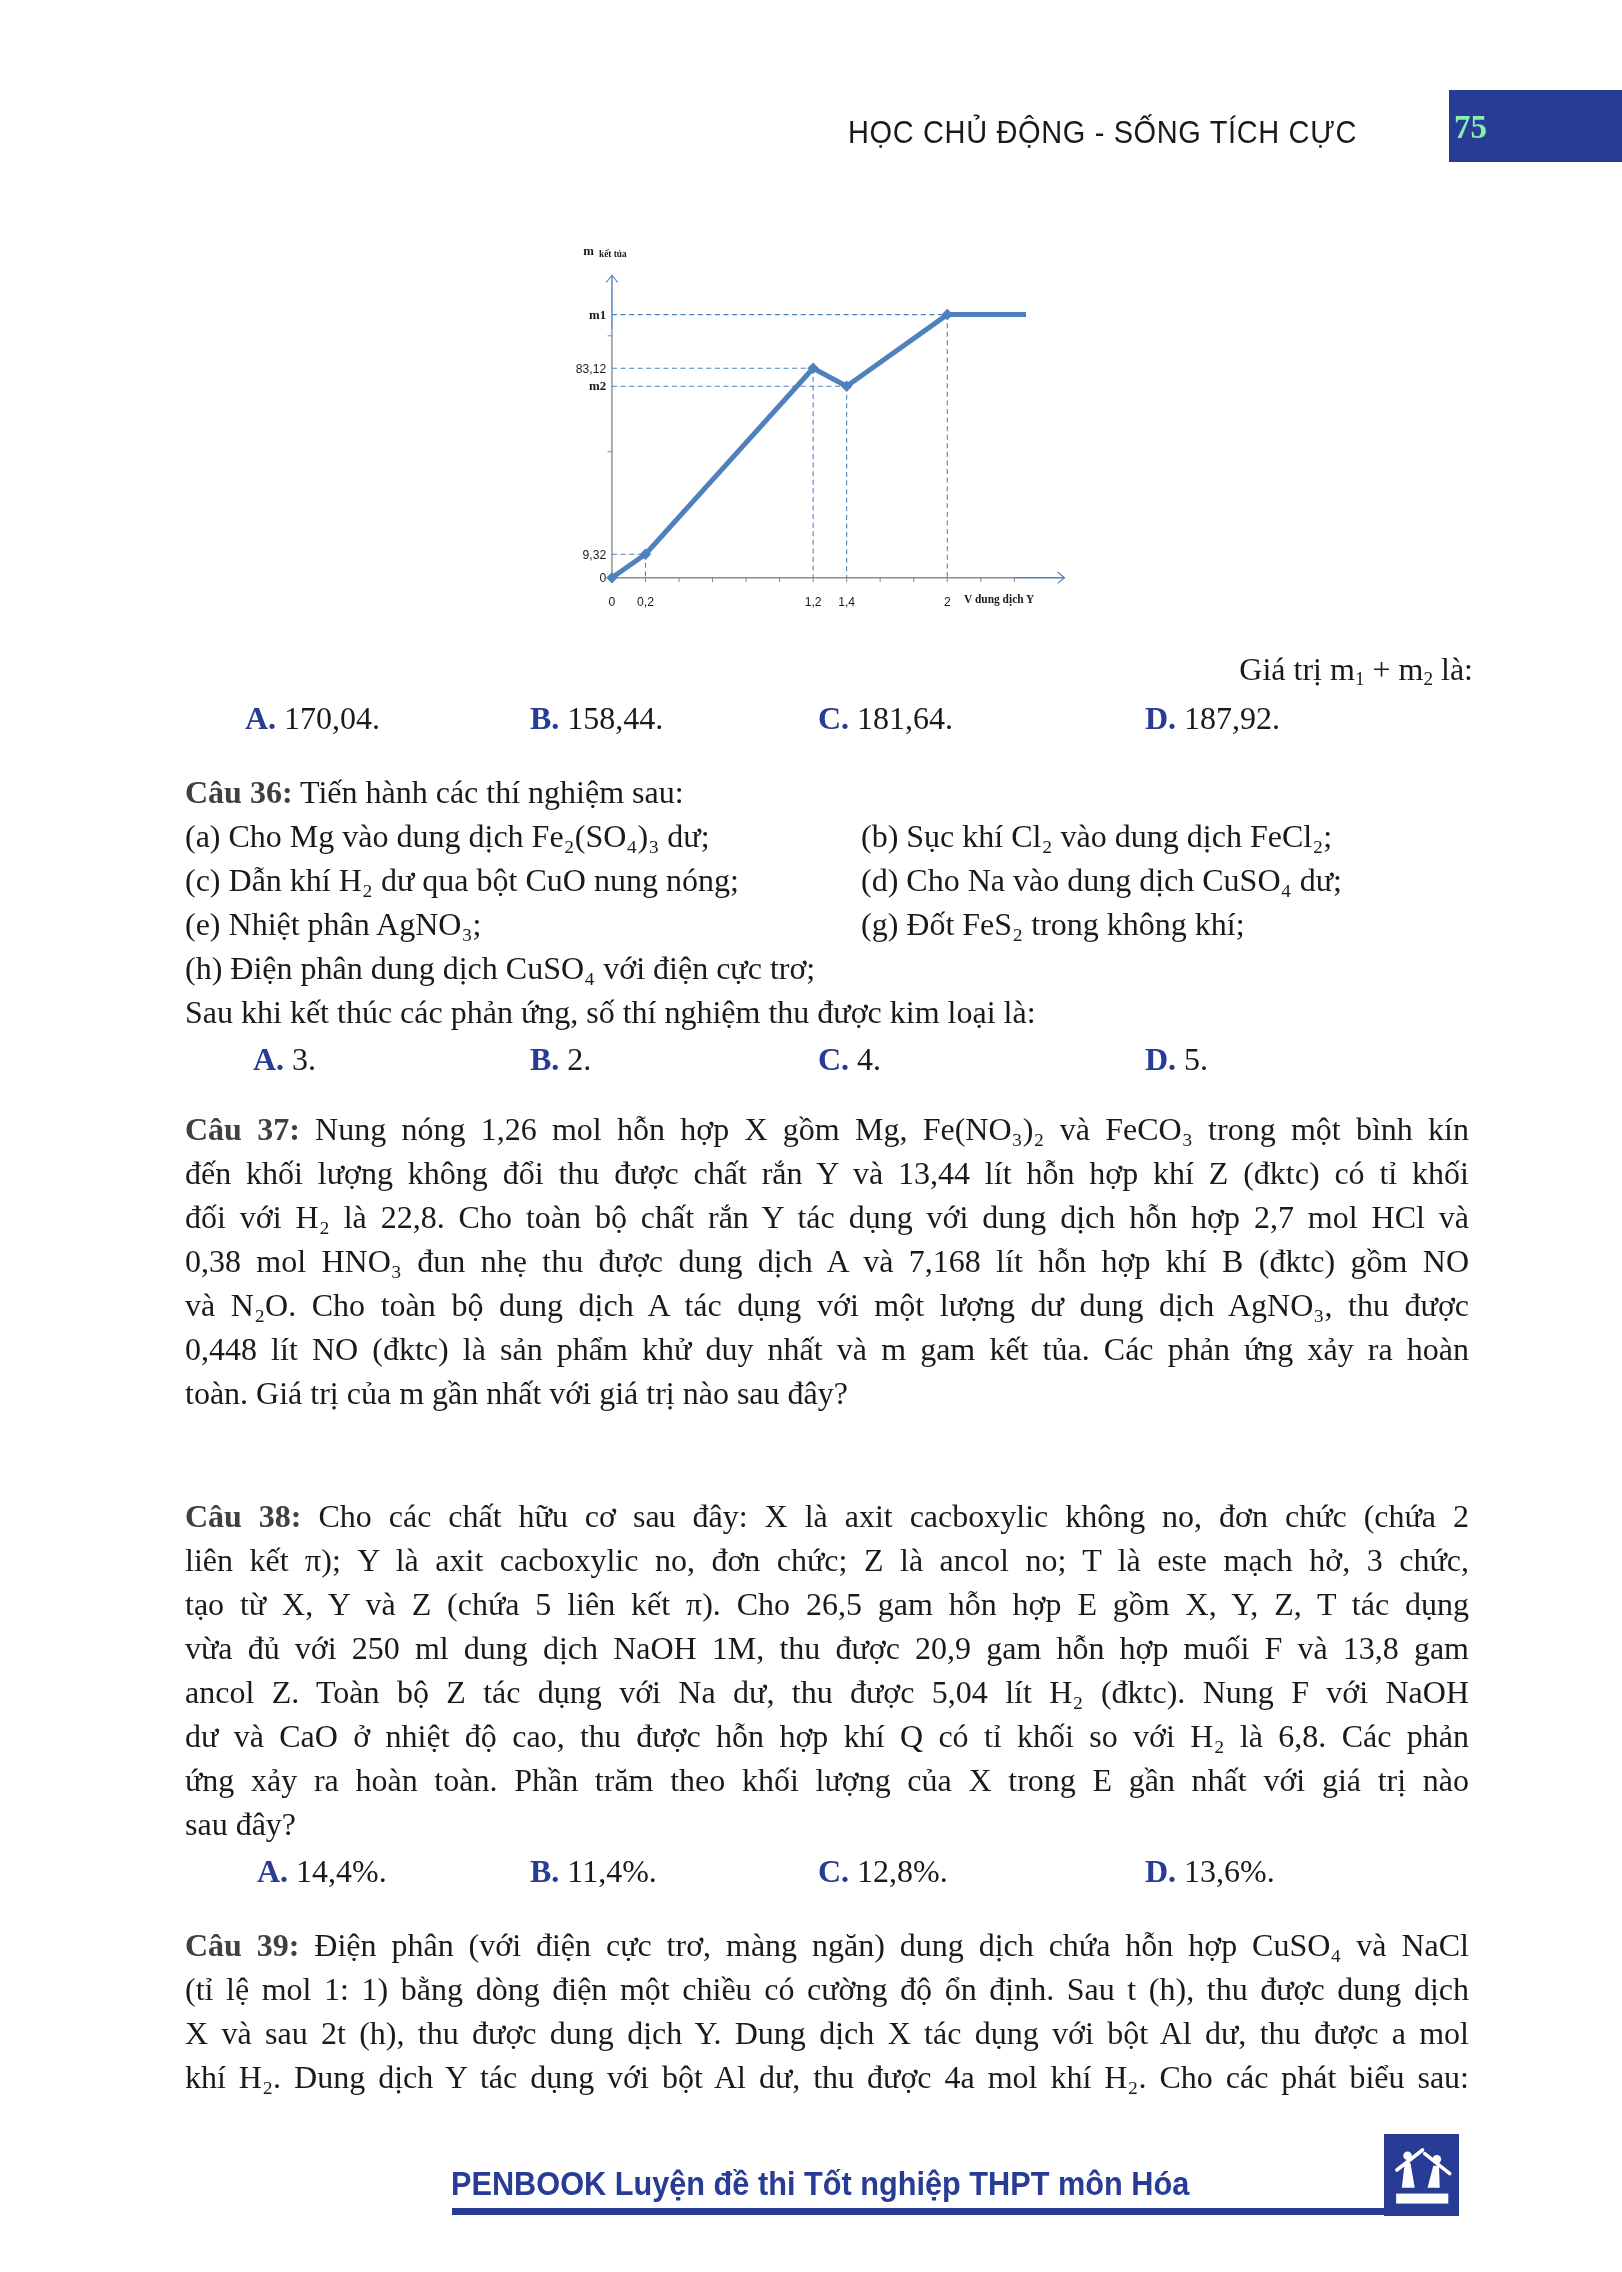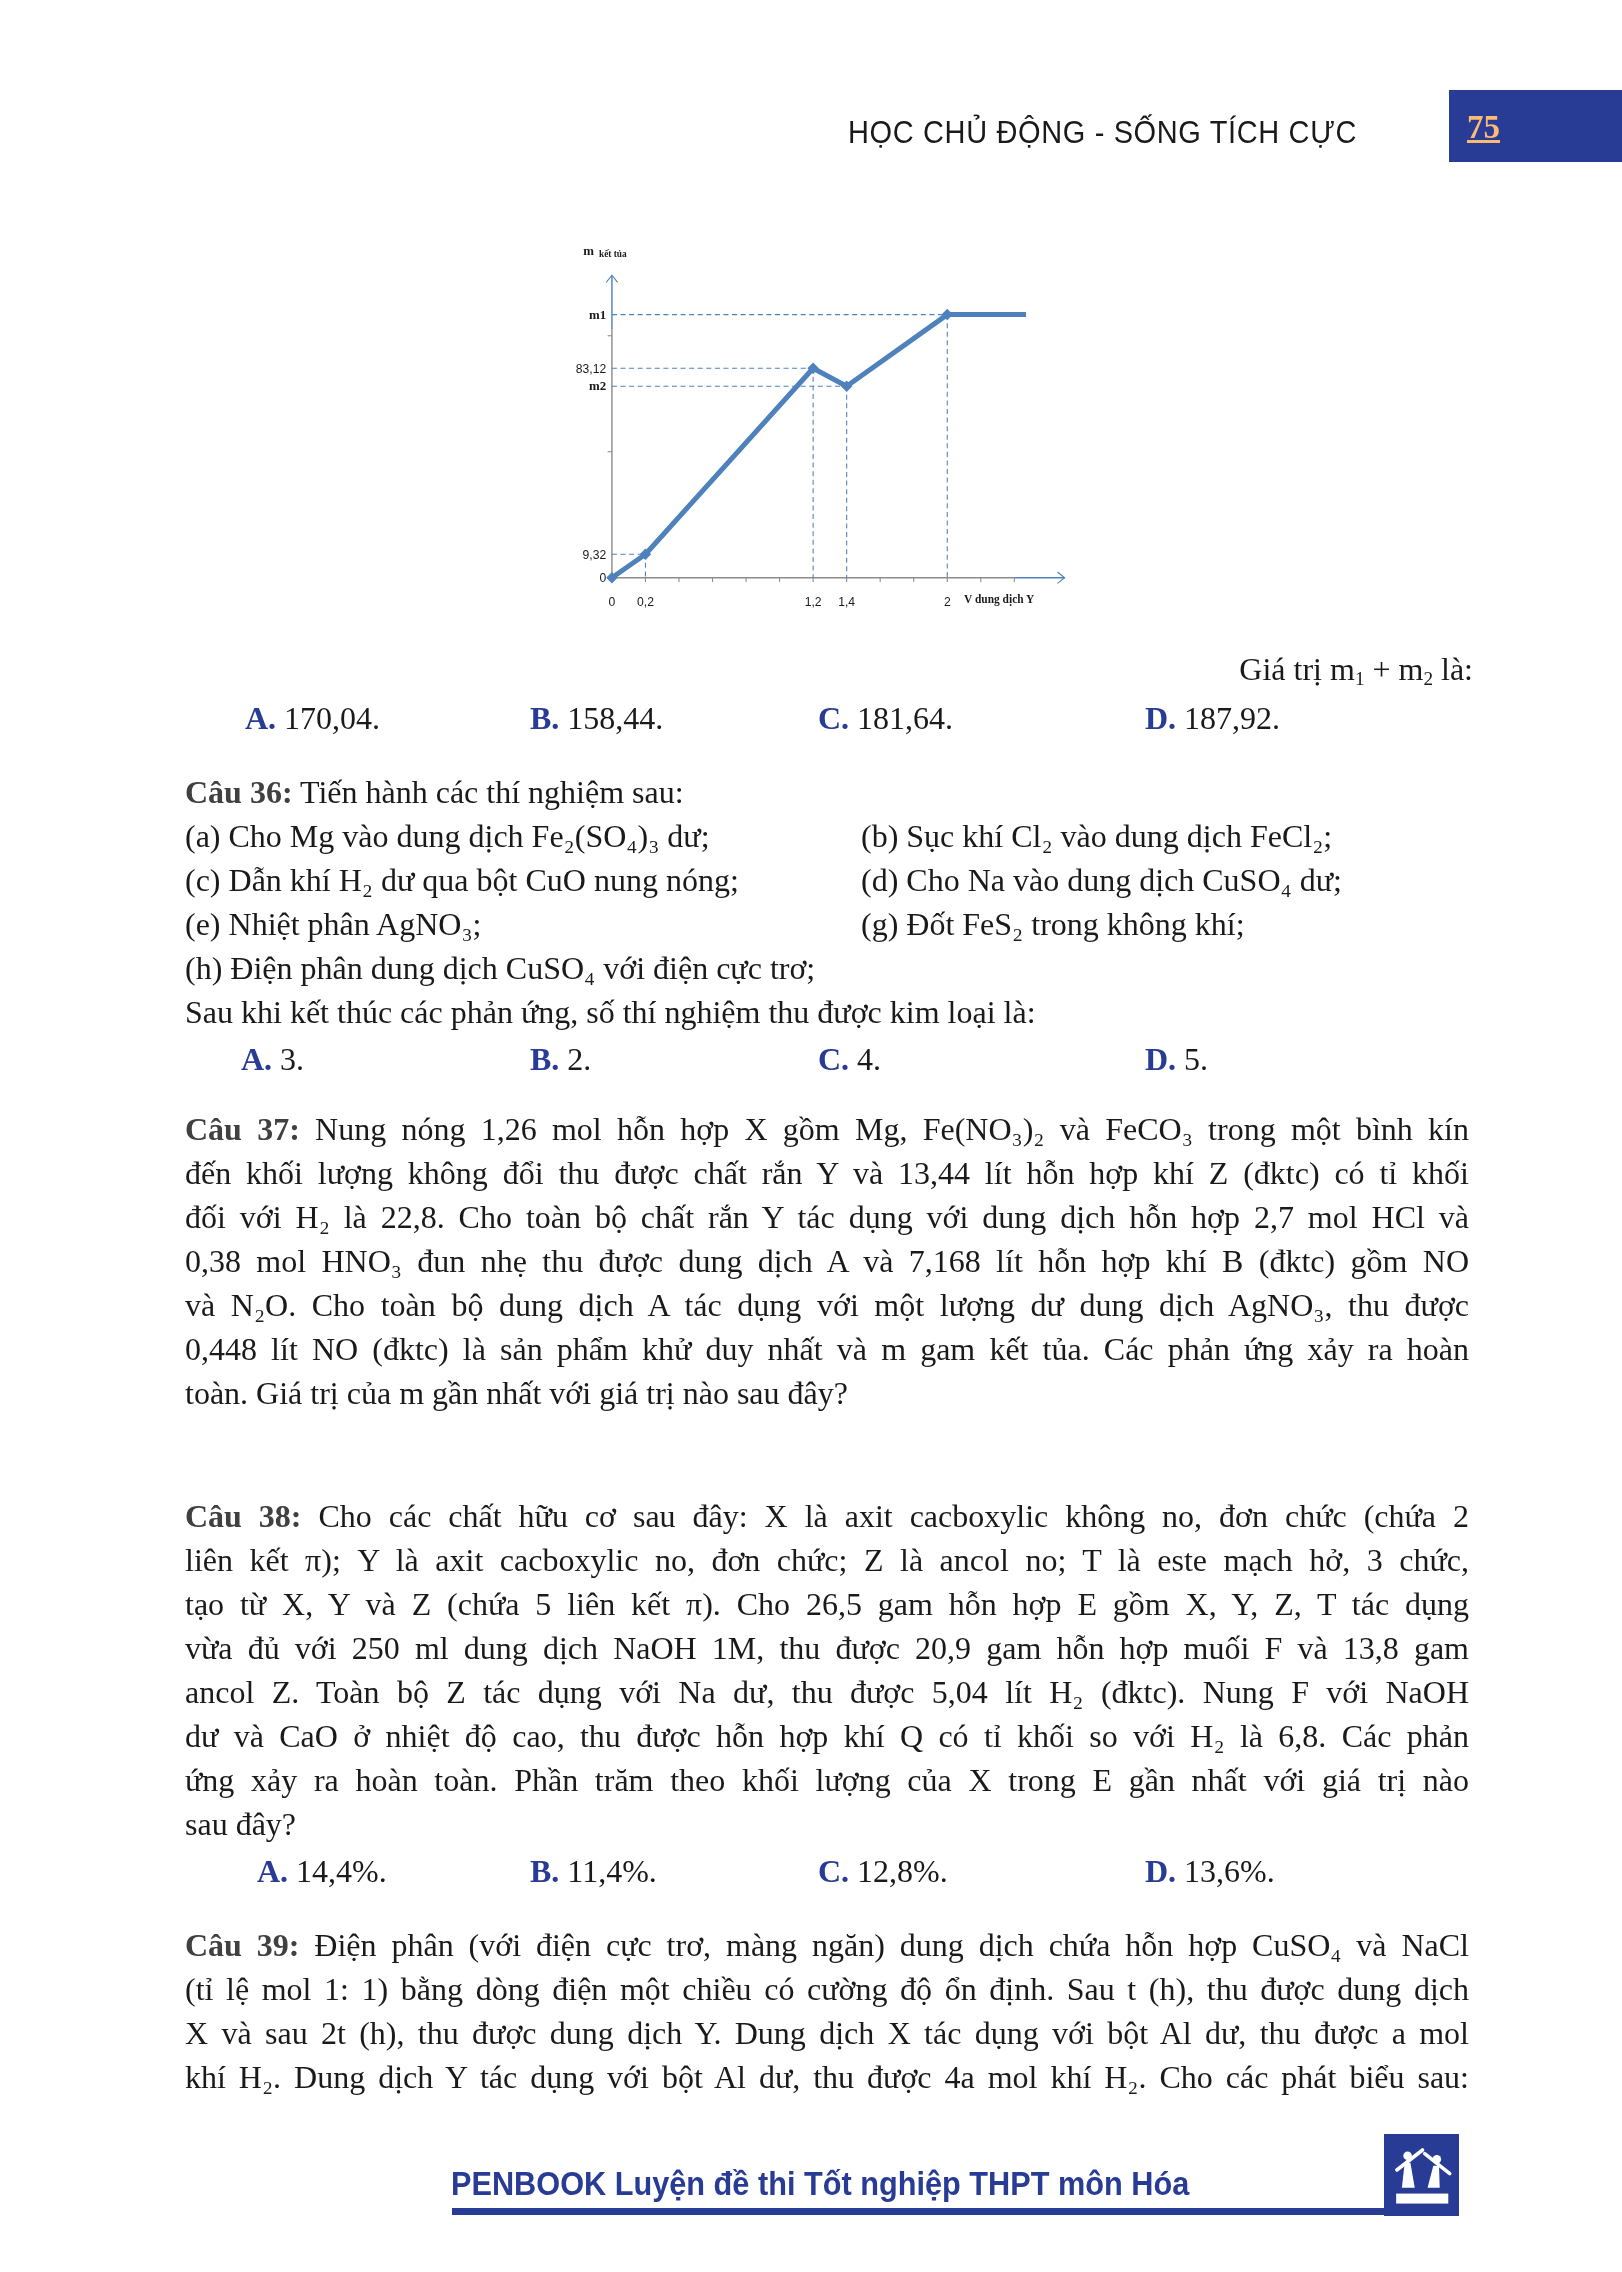--- a/index.html
+++ b/index.html
@@ -1,21 +1,21 @@
 <!DOCTYPE html>
 <html style="font-size:11.4px"><head>
 <meta charset="utf-8">
 <style>
   html, body { margin:0; padding:0; background:#ffffff; }
   body { width:1622px; height:2273px; position:relative; overflow:hidden;
          font-family:"Liberation Serif", "DejaVu Serif", serif; color:#1a1a1a; }
   .header-title { position:absolute; left:848px; top:114px; font-family:"Liberation Sans","DejaVu Sans",sans-serif;
          font-size:31.5px; letter-spacing:0.7px; color:#1a1a1a; transform:scaleX(0.92); transform-origin:left top; white-space:nowrap; }
   .page-box { position:absolute; left:1449px; top:90px; width:173px; height:72px; background:#283c96; }
-  .page-num { position:absolute; left:18px; top:18.6px; color:#fdba74; font-family:"Liberation Serif",serif; font-size:33px; font-weight:bold;text-decoration:underline; }
+  .page-num { position:absolute; left:5px; top:18.6px; color:#86efac; font-family:"Liberation Serif",serif; font-size:33px; font-weight:bold; }
   .chart { position:absolute; left:544px; top:243px; width:572px; height:372px; }
   .chart svg { width:572px; height:372px; }
   .tl { font-family:"Liberation Sans","DejaVu Sans",sans-serif; font-size:17px; fill:#1a1a1a; }
   .tlb { font-family:"Liberation Serif",serif; font-size:18px; font-weight:bold; fill:#1a1a1a; }
   .text { position:absolute; left:185px; width:1288px; font-size:32px; line-height:44px; }
   .line { white-space:nowrap; height:44px; }
   .justify { text-align:justify; text-align-last:justify; width:1284px; display:block; white-space:normal; }
   .q-label { color:#404040; font-weight:bold; }
   .opts { position:relative; height:44px; }
   .opt { position:absolute; top:0; white-space:nowrap; }
@@ -102,21 +102,21 @@
 </div>
 
 <div class="text" style="top:770px;">
   <div class="line"><span class="q-label">Câu 36:</span><span> Tiến hành các thí nghiệm sau:</span></div>
   <div class="two-col"><span>(a) Cho Mg vào dung dịch Fe₂(SO₄)₃ dư;</span><span class="c2">(b) Sục khí Cl₂ vào dung dịch FeCl₂;</span></div>
   <div class="two-col"><span>(c) Dẫn khí H₂ dư qua bột CuO nung nóng;</span><span class="c2">(d) Cho Na vào dung dịch CuSO₄ dư;</span></div>
   <div class="two-col"><span>(e) Nhiệt phân AgNO₃;</span><span class="c2">(g) Đốt FeS₂ trong không khí;</span></div>
   <div class="line">(h) Điện phân dung dịch CuSO₄ với điện cực trơ;</div>
   <div class="line">Sau khi kết thúc các phản ứng, số thí nghiệm thu được kim loại là:</div>
   <div class="opts" style="margin-top:2.9px;">
-    <span class="opt" style="left:56px"><span class="letter">A.</span> <span>3.</span></span>
+    <span class="opt" style="left:68px"><span class="letter">A.</span> <span>3.</span></span>
     <span class="opt" style="left:345px"><span class="letter">B.</span> <span>2.</span></span>
     <span class="opt" style="left:633px"><span class="letter">C.</span> <span>4.</span></span>
     <span class="opt" style="left:960px"><span class="letter">D.</span> <span>5.</span></span>
   </div>
 </div>
 
 <div class="text" style="top:1107px;">
   <div class="line">
       <span class="justify"><span class="q-label">Câu 37:</span><span> Nung nóng 1,26 mol hỗn hợp X gồm Mg, Fe(NO₃)₂ và FeCO₃ trong một bình kín</span></span>
     </div>

